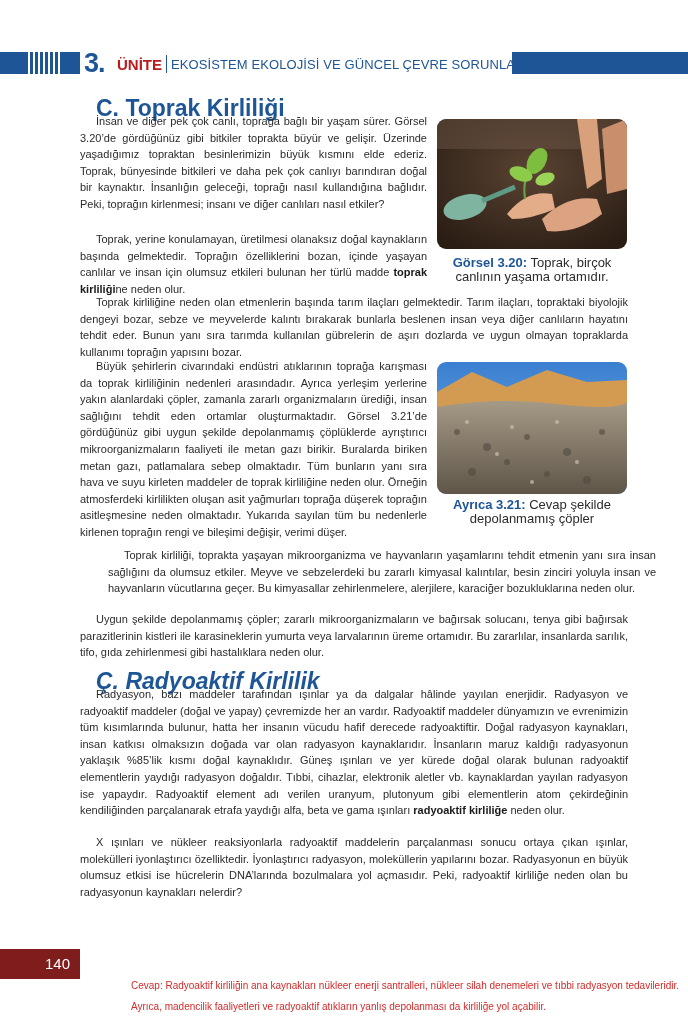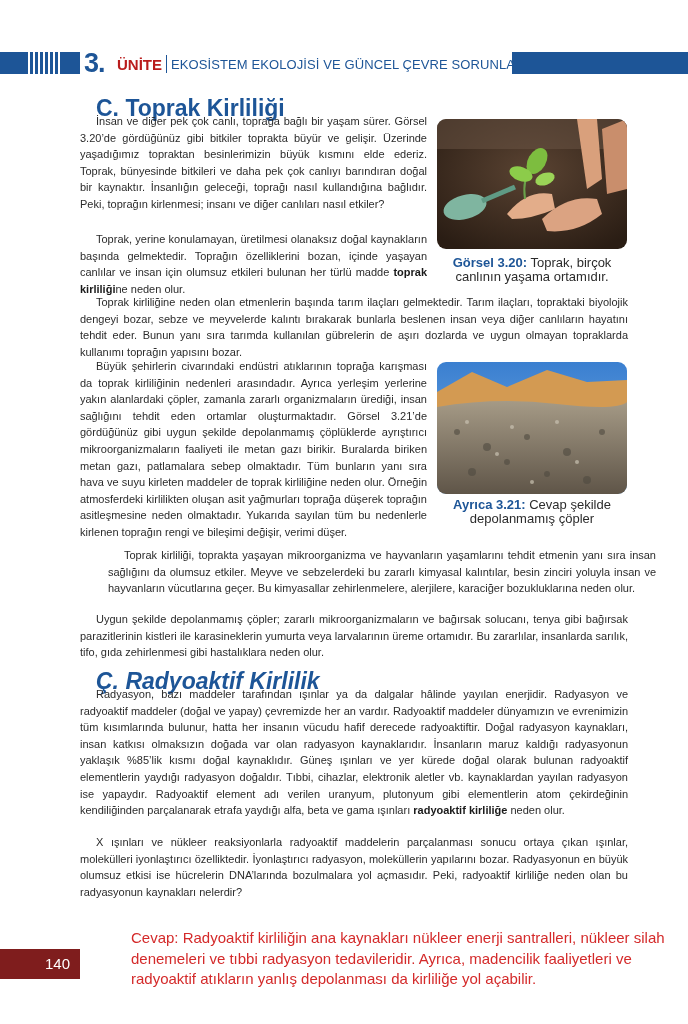--- a/index.html
+++ b/index.html
@@ -19,21 +19,21 @@
   .h2 { position:absolute; font-size:23px; font-weight:bold; color:#1d5597; }
   .p { position:absolute; font-size:11px; line-height:16.6px; text-align:justify; text-indent:16px; margin:0; color:#2b2b2b; }
   .p b { color:#1a1a1a; }
 
   .fig { position:absolute; border-radius:9px; overflow:hidden; }
   .cap { position:absolute; font-size:13px; line-height:13.5px; text-align:center; color:#2b2b2b; }
   .cap .lbl { color:#1d5597; font-weight:bold; }
 
   .pagenum-box { position:absolute; left:0; top:903px; width:80px; height:30px; background:#7f1d1d;margin-top:46px; }
   .pagenum { position:absolute; right:10px; top:6px; color:#fff; font-size:15px; }
-  .answer { position:absolute; left:131px; top:928px; width:552px; font-size:15px; line-height:20.5px; color:#d42a2a; }
+  .answer { position:absolute; left:131px; top:976px; width:552px; font-size:10px; line-height:20.5px; color:#d42a2a; }
 </style>
 </head>
 <body>
 
 <div class="header">
   <div class="hdr-bar-left"></div>
   <div class="hdr-stripes">
     <span></span>
       <span></span>
       <span></span>

